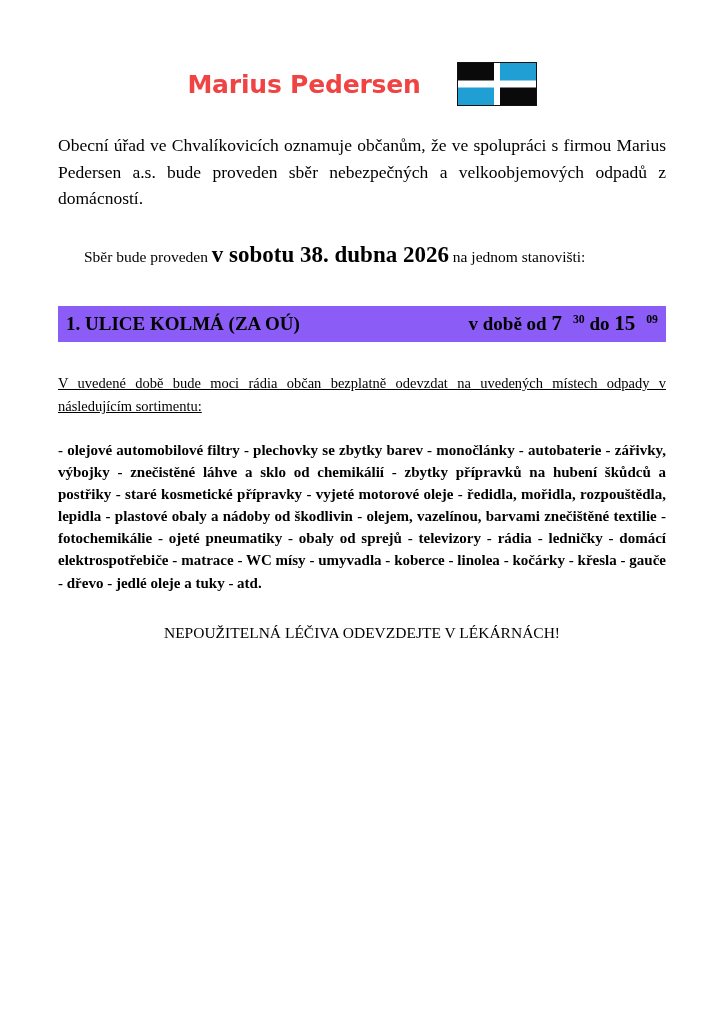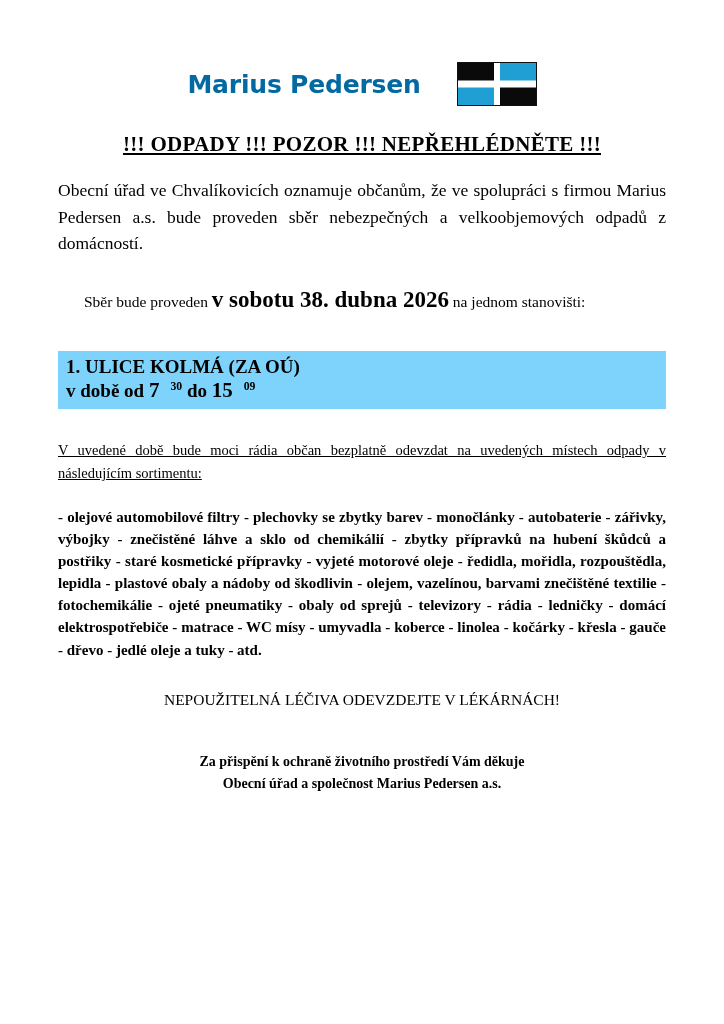--- a/index.html
+++ b/index.html
@@ -30,21 +30,21 @@
     justify-content: center;
     gap: 36px;
     margin-top: 22px;
     margin-bottom: 26px;
   }
   .logo-text {
     font-family: "DejaVu Sans", sans-serif;
     font-weight: bold;
     font-size: 25px;
     letter-spacing: -0.2px;
-    color: #0369a1;
+    color: #ef4444;
     white-space: nowrap;
   }
   .logo-mark {
     width: 78px;
     height: 42px;
     position: relative;
     background: #ffffff;
     border: 1px solid #111111;
     overflow: hidden;
     flex: none;
@@ -109,30 +109,29 @@
     margin-bottom: 26px;
     line-height: 1.5;
   }
   .collection-line .big {
     font-size: 23px;
     font-weight: bold;
   }
 
   
   .place-bar {
-    background: #7dd3fc;
+    background: #8b5cf6;
     font-weight: bold;
     font-size: 19px;
     padding: 5px 8px 6px 8px;
     display: flex;
     align-items: baseline;
     justify-content: space-between;
     margin-top: 34px;
     margin-bottom: 30px;
-    flex-direction: column;
   }
   .place-bar .place-name { white-space: nowrap; }
   .place-bar .place-time { white-space: nowrap; }
   .place-bar sup {
     font-size: 0.62em;
     vertical-align: super;
     padding-left: 11px;
   }
   .place-bar .tnum { font-size: 21px; }
 
@@ -185,21 +184,20 @@
     <div class="logo-mark">
       <div class="q-tl"></div>
       <div class="q-tr"></div>
       <div class="q-bl"></div>
       <div class="q-br"></div>
       <div class="band"></div>
       <div class="band2"></div>
     </div>
   </div>
 
-  <div class="headline">!!!  ODPADY !!!  POZOR !!!  NEPŘEHLÉDNĚTE !!!</div>
 
   <div class="intro">Obecní úřad ve Chvalíkovicích oznamuje občanům, že ve spolupráci s firmou Marius Pedersen a.s. bude proveden sběr nebezpečných a velkoobjemových odpadů z domácností.</div>
 
   <div class="collection-line">
     <span>Sběr bude proveden</span>
     <span class="big">v sobotu 38. dubna 2026</span>
     <span>na jednom stanovišti:</span>
   </div>
 
   <div class="place-bar">
@@ -212,18 +210,14 @@
     </span>
   </div>
 
   <div class="notice">V uvedené době bude moci rádia občan bezplatně odevzdat na uvedených místech odpady v následujícím sortimentu:</div>
 
   <div class="items">- olejové automobilové filtry - plechovky se zbytky barev - monočlánky - autobaterie - zářivky, výbojky - znečistěné láhve a sklo od chemikálií - zbytky přípravků na hubení škůdců a postřiky - staré kosmetické přípravky - vyjeté motorové oleje - ředidla, mořidla, rozpouštědla, lepidla - plastové obaly a nádoby od škodlivin - olejem, vazelínou, barvami znečištěné textilie - fotochemikálie - ojeté pneumatiky - obaly od sprejů - televizory - rádia - ledničky - domácí elektrospotřebiče - matrace - WC mísy - umyvadla - koberce - linolea - kočárky - křesla - gauče - dřevo - jedlé oleje a tuky - atd.</div>
 
 
   <div class="pharmacy">NEPOUŽITELNÁ LÉČIVA ODEVZDEJTE V LÉKÁRNÁCH!</div>
 
-  <div class="thanks">
-    <div>Za přispění k ochraně životního prostředí Vám děkuje</div>
-    <div>Obecní úřad a společnost Marius Pedersen a.s.</div>
-  </div>
 
 </div>
 
 </body></html>

